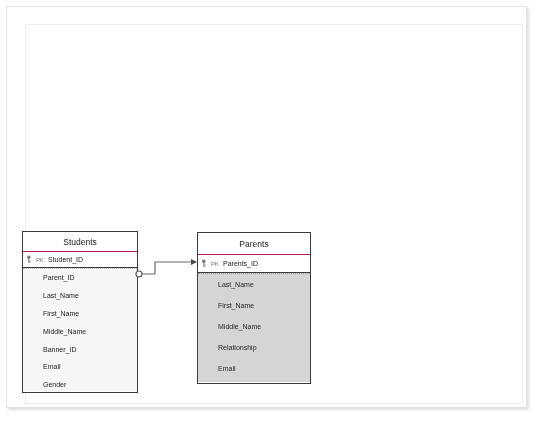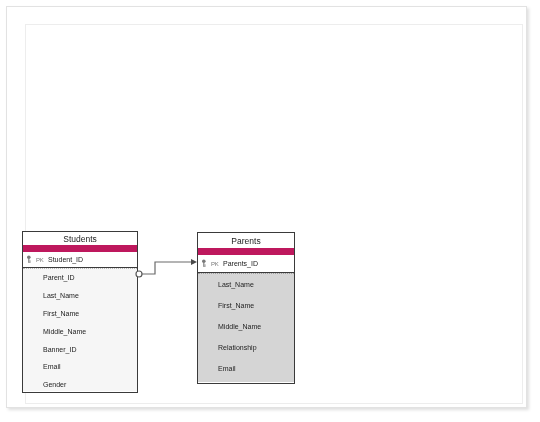--- a/index.html
+++ b/index.html
@@ -40,21 +40,21 @@
   .entity {
     position: absolute;
     border: 1px solid #3a3a3a;
     box-sizing: border-box;
     background: #ffffff;
   }
   .entity-header {
     text-align: center;
     font-size: 8.5px;
     color: #1a1a1a;
-    border-bottom: 7px solid #be185d;
+    border-bottom: 1px solid #be185d;
     box-sizing: border-box;
     background: #ffffff;
     display: flex;
     align-items: center;
     justify-content: center;
   }
   .pk-row {
     position: relative;
     box-sizing: border-box;
     background: #ffffff;
@@ -98,21 +98,21 @@
   #entity-students { left: 22px; top: 231px; width: 116px; height: 162px; }
   #entity-students .entity-header { height: 20px; }
   #entity-students .pk-row { height: 16px; }
   #entity-students .entity-body {
     height: calc(100% - 37px);
     background: #f6f6f6;
     border-top: 1px dotted #b9b9b9;
   }
   #entity-students .attr-row { height: 17.8px; }
   
-  #entity-parents { left: 197px; top: 232px; width: 98px; height: 152px; }
+  #entity-parents { left: 197px; top: 232px; width: 114px; height: 152px; }
   #entity-parents .entity-header { height: 22px; }
   #entity-parents .pk-row { height: 18px; }
   #entity-parents .entity-body {
     height: calc(100% - 41px);
     background: #d5d5d5;
     border-top: 1px dotted #9d9d9d;
   }
   #entity-parents .attr-row { height: 21px; }
 
   

